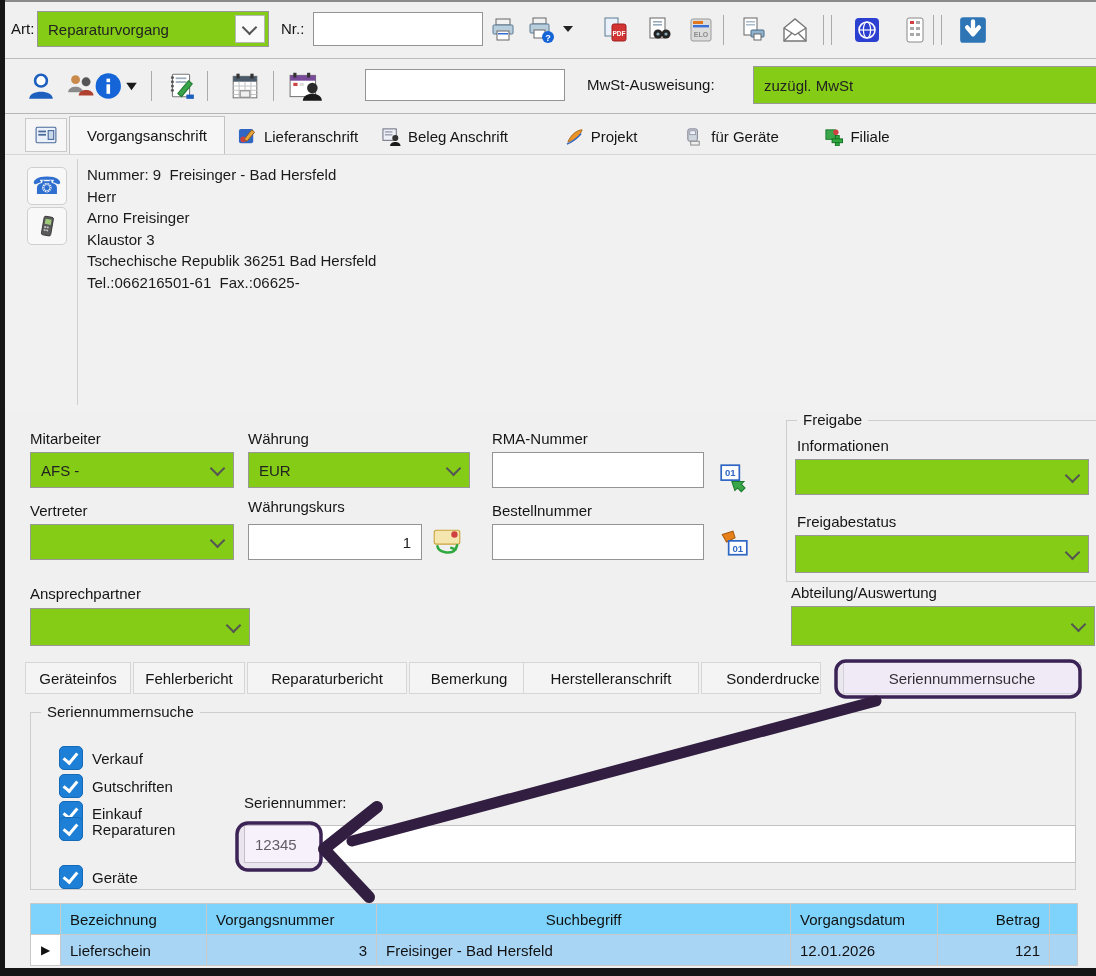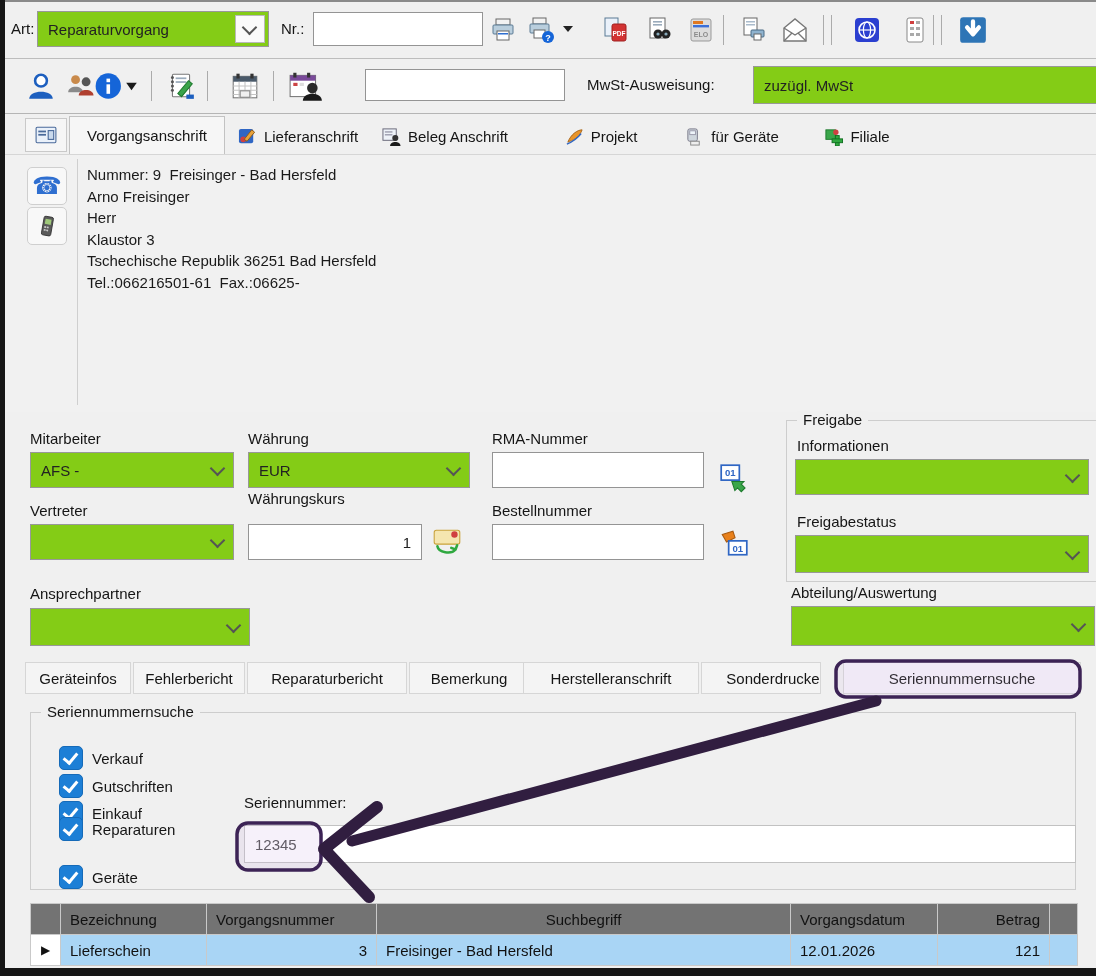--- a/index.html
+++ b/index.html
@@ -31,21 +31,21 @@
   .tab2{position:absolute;top:4px;height:32px;display:flex;align-items:center;justify-content:center;
         font-size:15px;background:#f4f4f4;border:1px solid #d6d6d6;box-sizing:border-box;color:#151515;}
   .groupbox{position:absolute;border:1px solid #cdcdcd;box-sizing:border-box;}
   .gb-caption{position:absolute;top:-10px;left:10px;background:#f0f0f0;padding:0 6px;font-size:15px;color:#151515;}
   .cbrow{position:absolute;display:flex;align-items:center;gap:9px;}
   .cbbox{width:22px;height:22px;border-radius:5px;background:#1d7fd6;border:1px solid #156ab8;position:relative;}
   .cbbox::after{content:"";position:absolute;left:6px;top:3px;width:6px;height:11px;
         border-right:3px solid #fff;border-bottom:3px solid #fff;transform:rotate(40deg);}
   .cblbl{font-size:15px;color:#151515;}
   .addr-line{white-space:pre-wrap;font-size:15px;line-height:21.5px;color:#1a1a1a;}
-  table.res{position:absolute;border-collapse:collapse;background:#737373;table-layout:fixed;}
+  table.res{position:absolute;border-collapse:collapse;background:#7dd3fc;table-layout:fixed;}
   table.res td,table.res th{border:1px solid #c9c9c9;font-size:15px;font-weight:normal;
         padding:0 9px;height:31px;box-sizing:border-box;overflow:hidden;white-space:nowrap;color:#111;}
   table.res{border:1px solid #a8a8a8;}
   tr.sel td{background:#a9d5f5;}
   tr.sel td.marker{background:#fff;text-align:center;padding:0;}
   .annot{position:absolute;inset:0;z-index:40;pointer-events:none;}
 </style>
 </head>
 <body>
 
@@ -295,22 +295,22 @@
               <rect x="14" y="14.5" width="2.2" height="2"></rect>
           <rect x="11" y="18" width="2.2" height="2"></rect>
               <rect x="14" y="18" width="2.2" height="2"></rect>
             </g>
           </g>
         </svg>
     </div>
     <div class="vsep" style="left:72px;top:4px;height:246px;background:#cfcfcf;"></div>
     <div class="abs" style="left:82px;top:9px;">
       <div class="addr-line">Nummer: 9  Freisinger - Bad Hersfeld</div>
+      <div class="addr-line">Herr</div>
       <div class="addr-line">Arno Freisinger</div>
-      <div class="addr-line">Herr</div>
       <div class="addr-line">Klaustor 3</div>
       <div class="addr-line">Tschechische Republik 36251 Bad Hersfeld</div>
       <div class="addr-line">Tel.:066216501-61  Fax.:06625-</div>
     </div>
   </div>
 
   <div class="toolbar" style="top:412px;height:246px;border-bottom:1px solid #c7c7c7;">
     <span class="lbl" style="left:25px;top:18px;">Mitarbeiter</span>
     <div class="combo" style="left:25px;top:40px;width:204px;height:36px;">
       <span class="val">AFS -</span>
@@ -329,21 +329,21 @@
         <text x="11.5" y="13.5" font-size="9" fill="#2f66c4" text-anchor="middle" font-weight="bold">01</text>
         <path d="M17 15 L25 23 L21.5 23 L21.5 28 L16.5 28 L16.5 23 L13 23 Z" fill="#3aa64a" stroke="#1d7a2d" transform="rotate(-45 19 21.5)"></path>
         </svg>
     </div>
 
     <span class="lbl" style="left:25px;top:90px;">Vertreter</span>
     <div class="combo" style="left:25px;top:112px;width:204px;height:36px;">
       <span class="val"></span>
         <span class="chev"></span>
     </div>
-    <span class="lbl" style="left:243px;top:78px;text-align:right;">Währungskurs</span>
+    <span class="lbl" style="left:243px;top:86px;text-align:right;">Währungskurs</span>
     <input class="tinput" style="left: 243px; top: 112px; width: 174px; height: 36px; text-align: right;" value="1">
     <div class="icon-btn" style="left:424px;top:112px;width:36px;height:36px;">
       <svg width="32" height="32" viewBox="0 0 30 30">
         <rect x="3" y="4" width="24" height="13" rx="2" fill="#f5e6b0" stroke="#c9a23a"></rect>
         <circle cx="22" cy="8" r="3" fill="#d04040"></circle>
         <path d="M6 19 c1 6 13 8 17 3 m0 0 l-4 -1.5 m4 1.5 l1.5 -4" stroke="#2fa83f" stroke-width="2.4" fill="none" stroke-linecap="round"></path>
         </svg>
     </div>
     <span class="lbl" style="left:487px;top:90px;">Bestellnummer</span>
     <input class="tinput" style="left: 487px; top: 112px; width: 212px; height: 36px;" value="">

